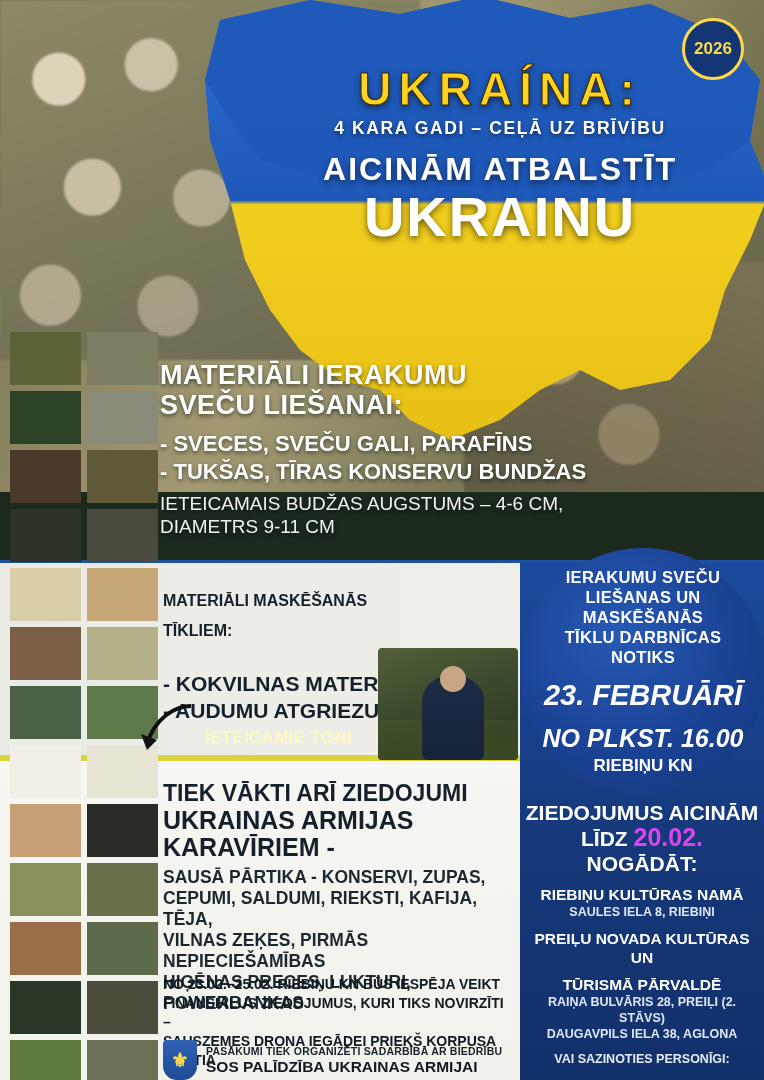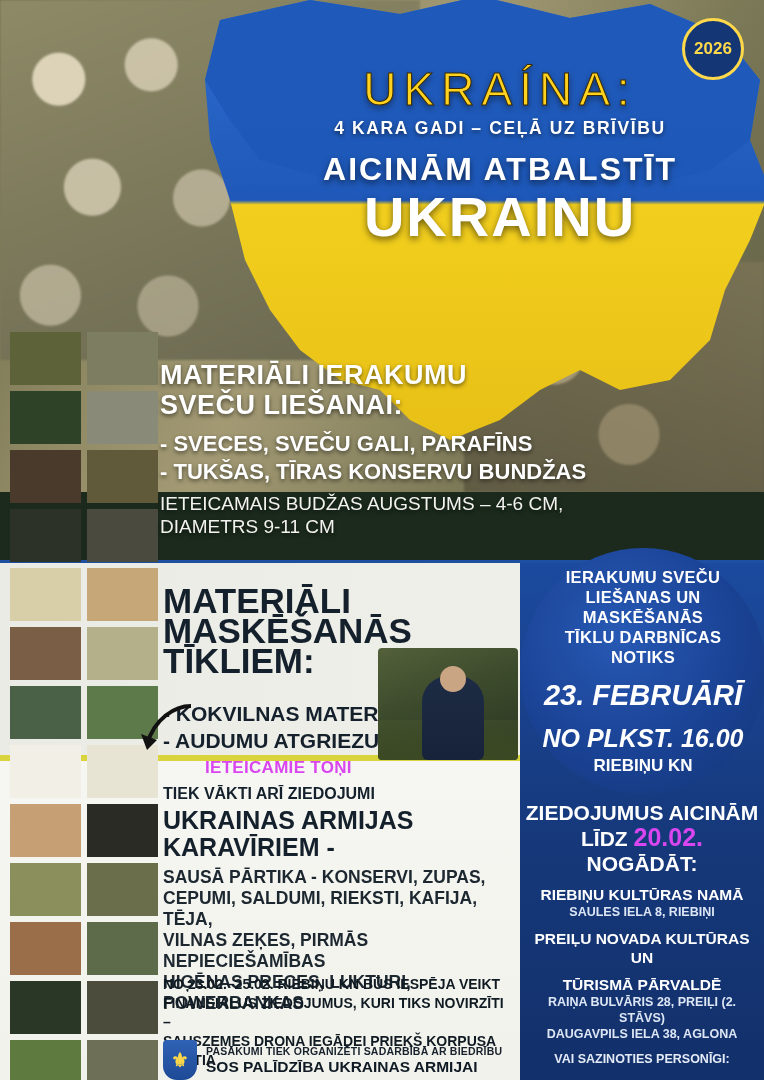--- a/index.html
+++ b/index.html
@@ -101,27 +101,27 @@
   }
   .rightpanel {
     position: absolute; left: 520px; top: 563px; width: 244px; height: 517px;
     background: linear-gradient(180deg,#1b4a9e 0%, #16387a 55%, #12306a 100%);
   }
 
   .b2 { left: 163px; top: 586px; width: 350px; }
   .b3 { left: 163px; top: 780px; width: 350px; }
 
   .hdr-dark {
-    font-weight: bold; font-size: 35px; line-height: 30px; color: #14202b;
+    font-weight: bold; font-size: 16px; line-height: 30px; color: #14202b;
   }
   .li-dark { font-size: 21px; line-height: 27px; color: #14202b; font-weight: 600; }
   .sub-dark { font-size: 17.5px; line-height: 21px; color: #1c2730; font-weight: 600; }
 
   .tone-label {
-    font-size: 17px; color: #d946ef; font-weight: 600; letter-spacing: .3px;
+    font-size: 17px; color: #fef9c3; font-weight: 600; letter-spacing: .3px;
   }
   .arrow { position: absolute; left: 135px; top: 700px; width: 60px; height: 60px; }
 
   .photo-inset {
     position: absolute; left: 378px; top: 648px; width: 140px; height: 112px;
     border-radius: 4px; overflow: hidden;
     background: linear-gradient(160deg,#53603a 0%, #3c4a2c 45%, #2a3520 100%);
   }
   .photo-inset .p-person {
     position: absolute; left: 44px; top: 28px; width: 62px; height: 84px;
@@ -187,21 +187,21 @@
     background: #143675;
     border: 3px solid #ffd94a;
     color: #ffd94a;
     display: flex; align-items: center; justify-content: center;
     font-size: 17px; font-weight: bold;
   }
 
   
   .titlewrap { position: absolute; left: 250px; top: 62px; width: 500px; text-align: center; }
   .t-ukraina {
-    font-size: 46px; font-weight: normal; letter-spacing: 7px;
+    font-size: 46px; font-weight: bold; letter-spacing: 7px;
     color: #ffd21f;
     -webkit-text-stroke: 1px #3a2a00;
     text-shadow: 0 3px 6px rgba(0,0,0,.5);
   }
   .t-sub {
     font-size: 17.5px; font-weight: bold; color: #ffffff; letter-spacing: 1.6px;
     margin-top: 2px; text-shadow: 0 2px 4px rgba(0,0,0,.5);
   }
   .t-l2 {
     font-size: 32px; font-weight: bold; color: #ffffff; letter-spacing: 2px;
@@ -308,21 +308,21 @@
     </svg>
   </div>
 
   <div class="photo-inset">
     <div class="p-grass"></div>
     <div class="p-person"></div>
     <div class="p-head"></div>
   </div>
 
   <div class="block b3">
-    <div class="hdr-dark" style="font-size:16px;line-height:27px">TIEK VĀKTI ARĪ ZIEDOJUMI</div>
+    <div class="hdr-dark" style="font-size:23px;line-height:27px">TIEK VĀKTI ARĪ ZIEDOJUMI</div>
     <div class="hdr-dark" style="font-size:25px;line-height:27px;margin-bottom:6px">UKRAINAS ARMIJAS KARAVĪRIEM -</div>
     <div class="sub-dark">SAUSĀ PĀRTIKA - KONSERVI, ZUPAS,</div>
     <div class="sub-dark">CEPUMI, SALDUMI, RIEKSTI, KAFIJA, TĒJA,</div>
     <div class="sub-dark">VILNAS ZEĶES, PIRMĀS NEPIECIEŠAMĪBAS</div>
     <div class="sub-dark">HIĢĒNAS PRECES, LUKTURI, POWERBANKAS</div>
   </div>
 
   <div class="fin">
     <div>
       <span class="b">NO 23.02.–25.02. RIEBIŅU KN</span><span> BŪS IESPĒJA VEIKT</span>

